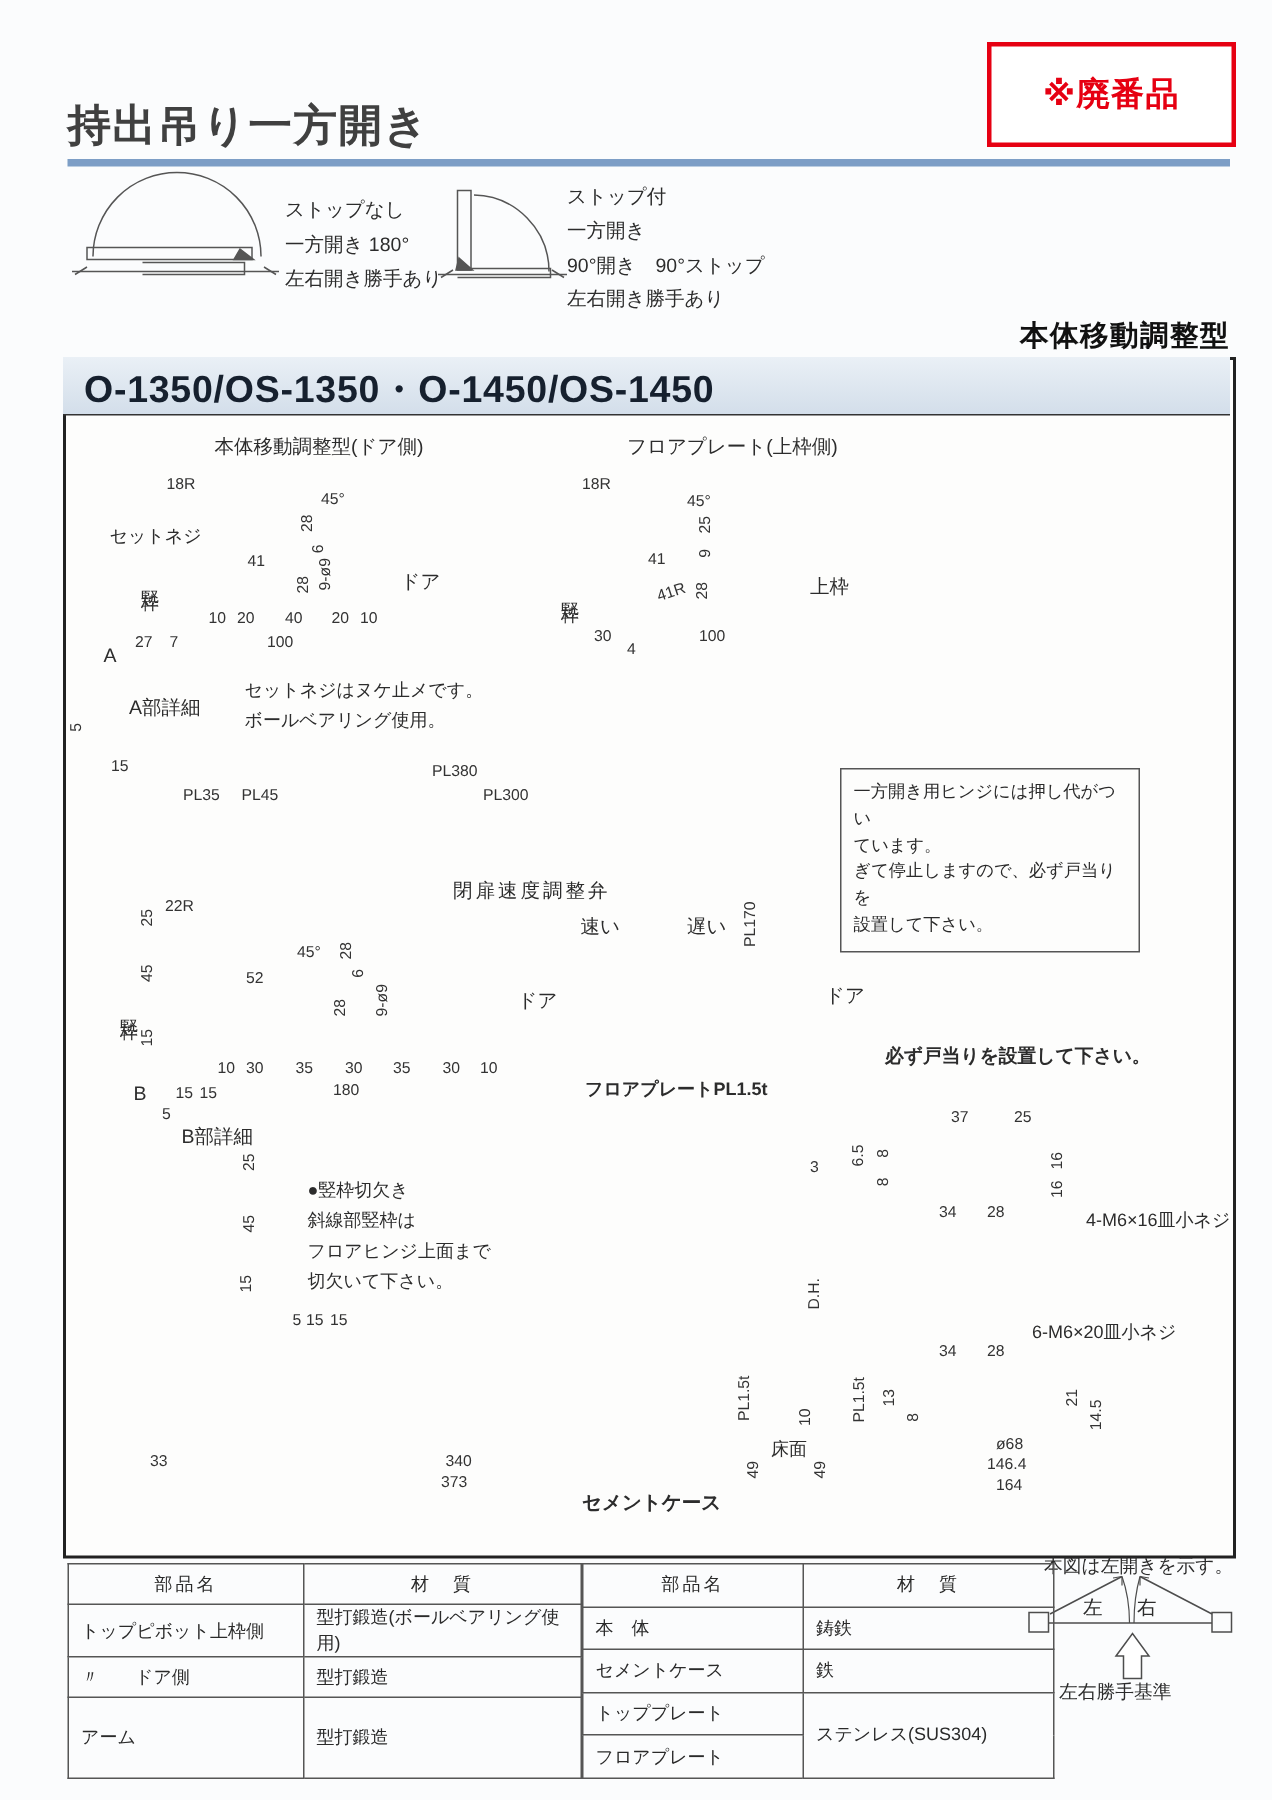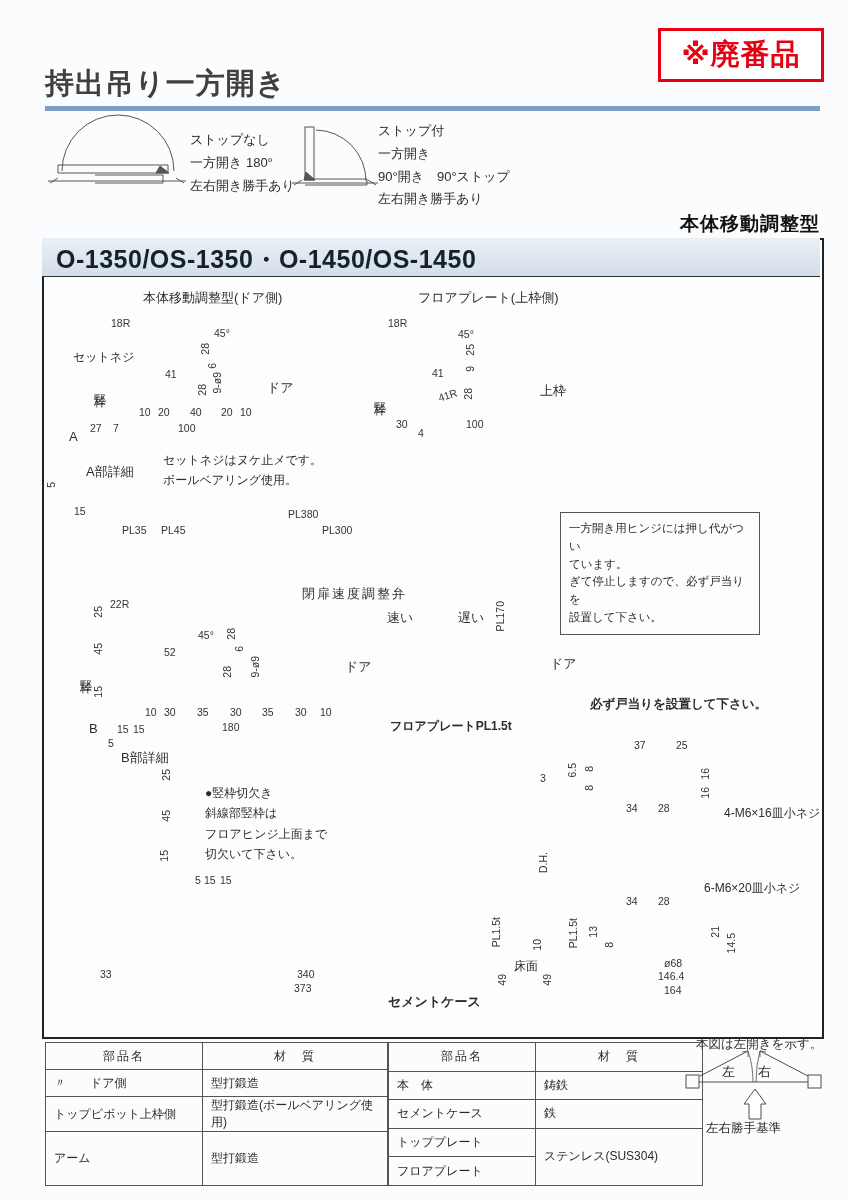--- a/index.html
+++ b/index.html
@@ -4,22 +4,22 @@
 <style>
   html,body{margin:0;padding:0;}
   body{width:848px;height:1200px;position:relative;background:#fbfcfd;
        font-family:"Liberation Sans","DejaVu Sans",sans-serif;color:#2a2a2a;overflow:hidden;}
   .L{position:absolute;font-size:12px;line-height:1;white-space:nowrap;color:#2c2c2c;}
   .d{font-size:10.5px;color:#333;}
   .t13{font-size:13px;}
   .v{writing-mode:vertical-rl;transform:rotate(180deg);text-orientation:mixed;}
   .vk{writing-mode:vertical-rl;text-orientation:upright;letter-spacing:2px;}
   .badge{position:absolute;left:658px;top:28px;width:160px;border:3px solid #e60012;
-         color:#e60012;font-size:29px;font-weight:bold;text-align:center;
-         padding:4px 0;letter-spacing:1px;background:#fff;}
+         color:#e60012;font-size:22px;font-weight:bold;text-align:center;
+         padding:17px 0;letter-spacing:1px;background:#fff;}
   .pgtitle{position:absolute;left:45px;top:64px;font-size:29px;font-weight:bold;color:#404040;letter-spacing:1px;}
   .rule{position:absolute;left:45px;top:106px;width:775px;height:5px;background:#7d9ec6;}
   .typelabel{position:absolute;left:600px;top:211px;width:220px;text-align:right;
              font-size:19px;font-weight:bold;color:#111;letter-spacing:1px;}
   .mainbox{position:absolute;left:42px;top:238px;width:778px;height:797px;border:2px solid #222;background:#fdfdfc;}
   .modelband{position:absolute;left:42px;top:238px;width:778px;height:38px;
              background:linear-gradient(#eaf0f6,#d3deea);border-bottom:1px solid #333;}
   .modeltext{position:absolute;left:56px;top:243px;font-size:25px;font-weight:bold;color:#16202e;letter-spacing:0.5px;}
   .notebox{position:absolute;left:560px;top:512px;width:182px;border:1px solid #555;
            padding:7px 8px;font-size:11.5px;line-height:1.55;background:#fdfdfc;}
@@ -402,21 +402,21 @@
 <div class="L d" style="left:540px;top:773px">3</div>
 <div class="L d v" style="left:567px;top:763px">6.5</div>
 <div class="L d v" style="left:584px;top:766px">8</div>
 <div class="L d v" style="left:584px;top:785px">8</div>
 <div class="L d v" style="left:700px;top:768px">16</div>
 <div class="L d v" style="left:700px;top:787px">16</div>
 <div class="L d" style="left:626px;top:803px">34</div>
 <div class="L d" style="left:658px;top:803px">28</div>
 <div class="L" style="left:724px;top:807px">4-M6×16皿小ネジ</div>
 <div class="L d v" style="left:538px;top:852px">D.H.</div>
-<div class="L" style="left:704px;top:882px">6-M6×20皿小ネジ</div>
+<div class="L" style="left:688px;top:882px">6-M6×20皿小ネジ</div>
 <div class="L d" style="left:626px;top:896px">34</div>
 <div class="L d" style="left:658px;top:896px">28</div>
 <div class="L d v" style="left:568px;top:918px">PL1.5t</div>
 <div class="L d v" style="left:588px;top:926px">13</div>
 <div class="L d v" style="left:604px;top:942px">8</div>
 <div class="L d v" style="left:710px;top:926px">21</div>
 <div class="L d v" style="left:726px;top:933px">14.5</div>
 <div class="L d" style="left:664px;top:958px">ø68</div>
 <div class="L d" style="left:658px;top:971px">146.4</div>
 <div class="L d" style="left:664px;top:985px">164</div>
@@ -428,26 +428,26 @@
 <div class="L" style="left:706px;top:1122px;font-size:12.5px">左右勝手基準</div>
 
 <div class="tables">
   <table>
     <tbody>
         <tr>
       <th style="width:140px">部品名</th>
       <th style="width:168px">材　質</th>
     </tr>
     <tr>
+      <td>トップピボット上枠側</td>
+      <td>型打鍛造(ボールベアリング使用)</td>
+    </tr>
+    <tr>
       <td>〃　　ドア側</td>
       <td>型打鍛造</td>
-    </tr>
-    <tr>
-      <td>トップピボット上枠側</td>
-      <td>型打鍛造(ボールベアリング使用)</td>
     </tr>
     <tr>
       <td style="height:53px">アーム</td>
       <td>型打鍛造</td>
     </tr>
   </tbody>
     </table>
   <table>
     <tbody>
         <tr>

